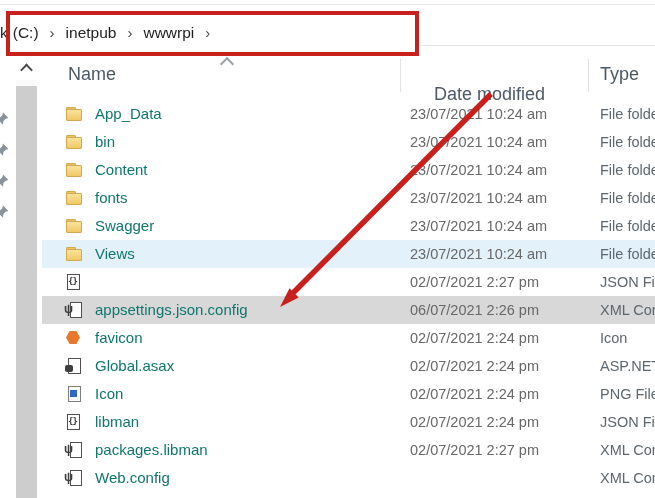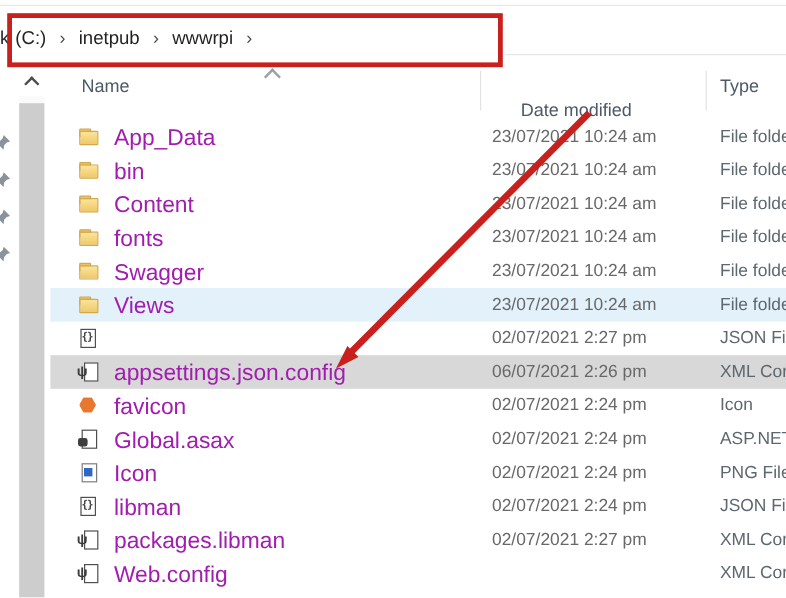--- a/index.html
+++ b/index.html
@@ -20,21 +20,21 @@
   .breadcrumb .prefix{margin-right:5px;}
   .breadcrumb .seg{cursor:default;}
   .breadcrumb .sep{margin:0 11px;color:#4a4a4a;font-size:15px;transform:translateY(-1px);}
 
   
   .anno-rect{left:6px;top:11px;width:413px;height:45px;box-sizing:border-box;
     border:4px solid #c8201d;z-index:40;pointer-events:none;}
   .anno-arrow{left:0;top:0;z-index:40;pointer-events:none;}
 
   
-  .col-header{top:64px;font-size:15px;color:#4d5966;white-space:nowrap;}
+  .col-header{top:64px;font-size:18px;color:#4d5966;white-space:nowrap;}
   .col-name{left:68px;}
   .col-date{left:434px;margin-top:20px;}
   .col-type{left:600px;}
   .col-divider{top:59px;width:1px;height:33px;background:#e3e3e3;}
   .div-1{left:400px;} .div-2{left:588px;}
   .sort-chevron{left:222px;top:59px;width:8px;height:8px;
     border-left:2px solid #9aa0a6;border-top:2px solid #9aa0a6;transform:rotate(45deg);}
 
   
   .sb-track{left:16px;top:57px;width:21px;height:441px;background:#fafafa;}
@@ -44,21 +44,21 @@
     border-top:2px solid #4a4a4a;transform:rotate(45deg) translate(1px,1px);}
   .sb-thumb{left:16px;top:86px;width:21px;height:412px;background:#cdcdcd;}
   .pin{left:-7px;width:17px;height:17px;}
 
   
   .list{left:42px;top:100px;width:613px;}
   .row{position:relative;height:28px;}
   .row[data-state="hover"]{background:#e3f1fb;}
   .row[data-state="selected"]{background:#d8d8d8;}
   .icon{position:absolute;left:23px;top:5px;width:17px;height:17px;}
-  .fname{position:absolute;left:53px;top:5px;font-size:19px;color:#a21caf;white-space:nowrap;}
+  .fname{position:absolute;left:53px;top:5px;font-size:15px;color:#0f766e;white-space:nowrap;}
   .fdate{position:absolute;left:368px;top:6px;font-size:14.5px;color:#686868;white-space:nowrap;}
   .ftype{position:absolute;left:558px;top:6px;font-size:14.5px;color:#5d6770;white-space:nowrap;}
 
   
   .icon[data-icon="folder"]::before{content:"";position:absolute;left:1px;top:2px;width:8px;height:5px;
     background:#edc25f;border:1px solid #d2a850;border-radius:1px 1px 0 0;}
   .icon[data-icon="folder"]::after{content:"";position:absolute;left:1px;top:4px;width:14px;height:10px;
     background:linear-gradient(#fae49a,#f0c868);border:1px solid #d2a850;border-radius:1px;}
 
   .icon[data-icon="json"]::before{content:"";position:absolute;left:2px;top:1px;width:11px;height:14px;

